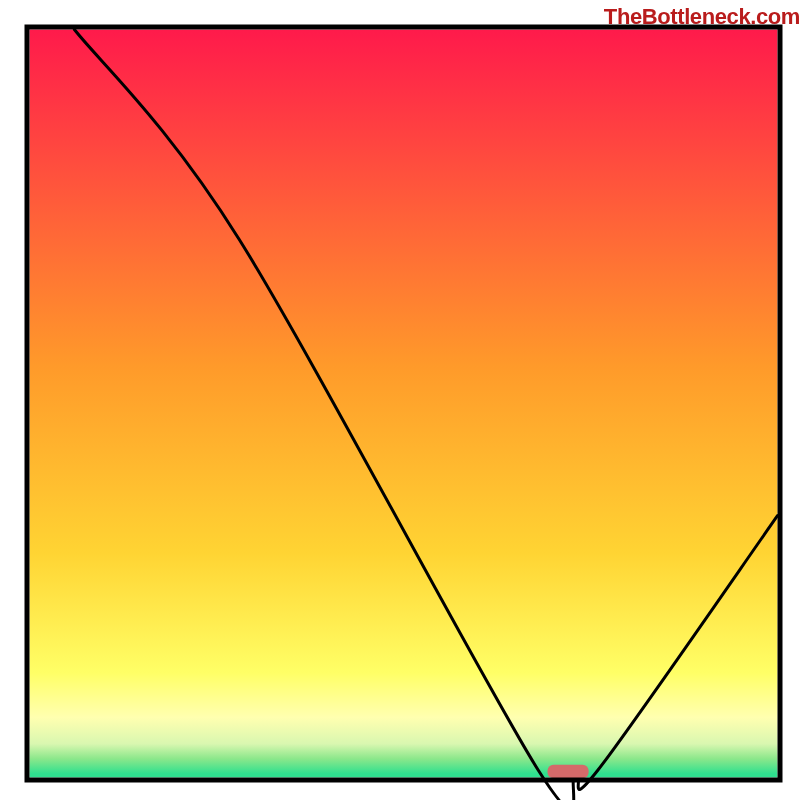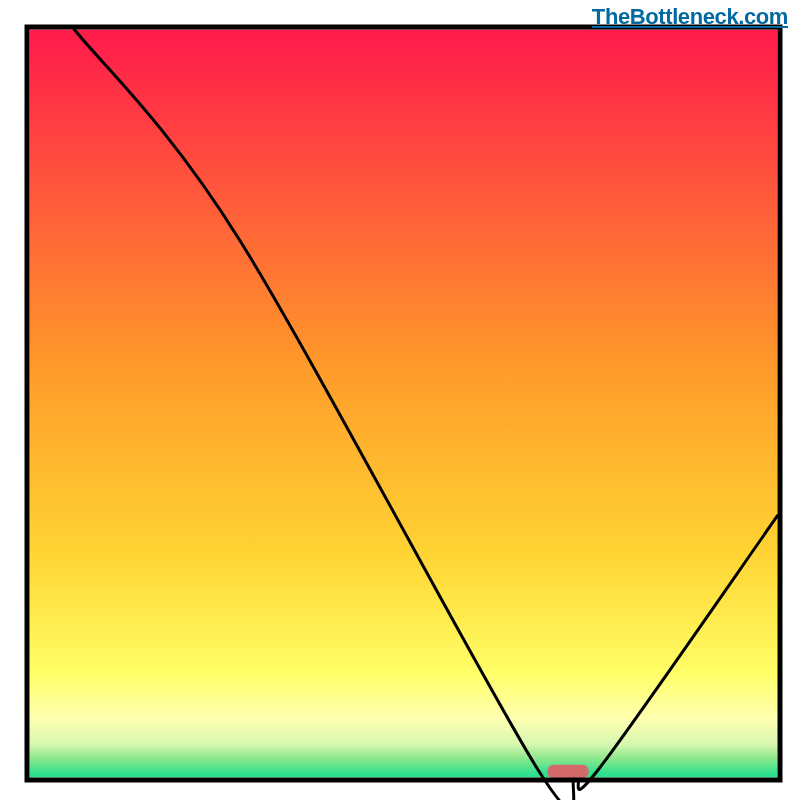--- a/index.html
+++ b/index.html
@@ -11,27 +11,26 @@
     font-family: Arial, Helvetica, sans-serif;
   }
   .chart-container {
     position: relative;
     width: 800px;
     height: 800px;
   }
   .watermark {
     position: absolute;
     top: 4px;
-    right: 12px;
+    right: 0;
     font-size: 22px;
     font-weight: 600;
-    color: #0369a1;
+    color: #b91c1c;
     letter-spacing: -0.4px;
     z-index: 10;
-    text-decoration: underline;
   }
   svg.plot {
     position: absolute;
     top: 0;
     left: 0;
   }
 </style>
 </head>
 <body>
 

